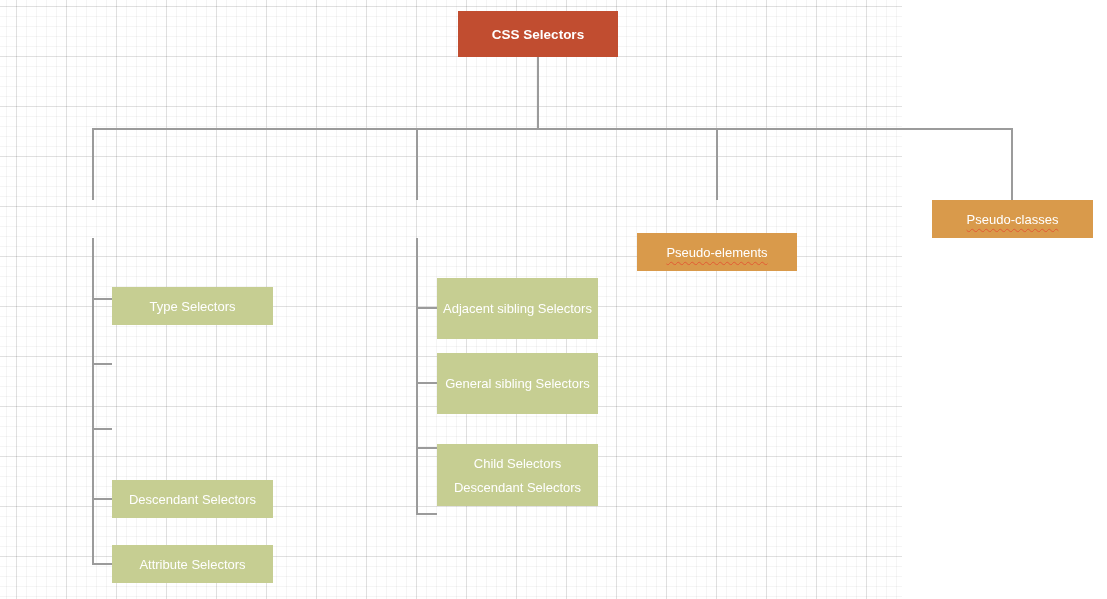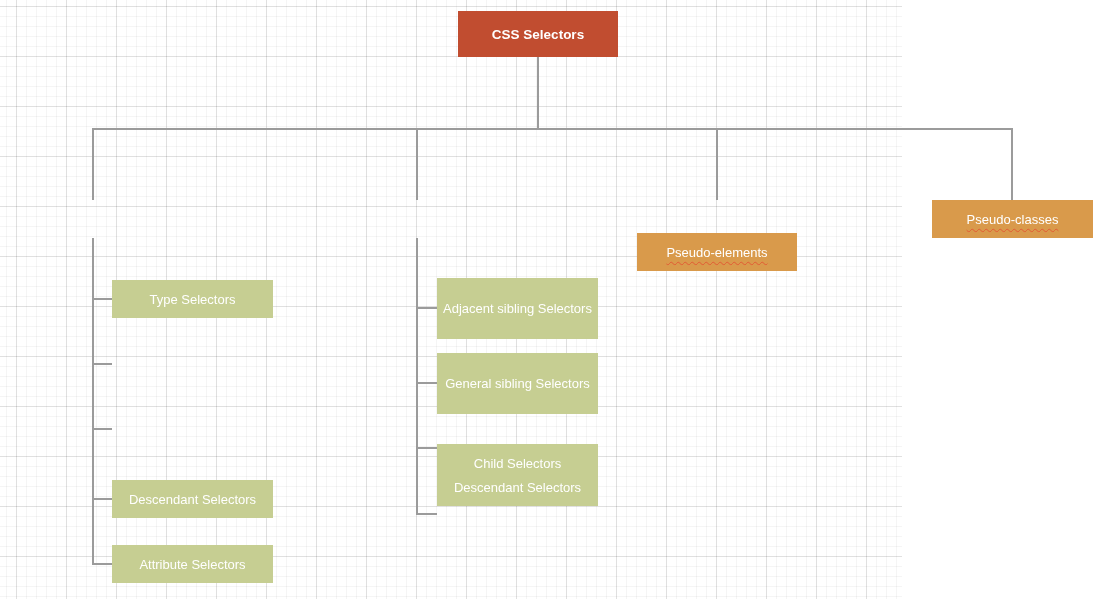--- a/index.html
+++ b/index.html
@@ -80,21 +80,21 @@
     <span>CSS Selectors</span>
   </div>
 
   <div class="node branch" style="left:637px; top:200px; width:160px; height:38px;margin-top:33px;">
     <span class="squiggle">Pseudo-elements</span>
   </div>
   <div class="node branch" style="left:932px; top:200px; width:161px; height:38px;">
     <span class="squiggle">Pseudo-classes</span>
   </div>
 
-  <div class="node leaf" style="left:112px; top:280px; width:161px; height:38px;">
+  <div class="node leaf" style="left:112px; top:287px; width:161px; height:38px;">
     <span>Type Selectors</span>
   </div>
   <div class="node leaf" style="left:112px; top:480px; width:161px; height:38px;">
     <span>Descendant Selectors</span>
   </div>
   <div class="node leaf" style="left:112px; top:545px; width:161px; height:38px;justify-content:center;">
     <span>Attribute Selectors</span>
   </div>
 
   <div class="node leaf" style="left:437px; top:278px; width:161px; height:61px;">

